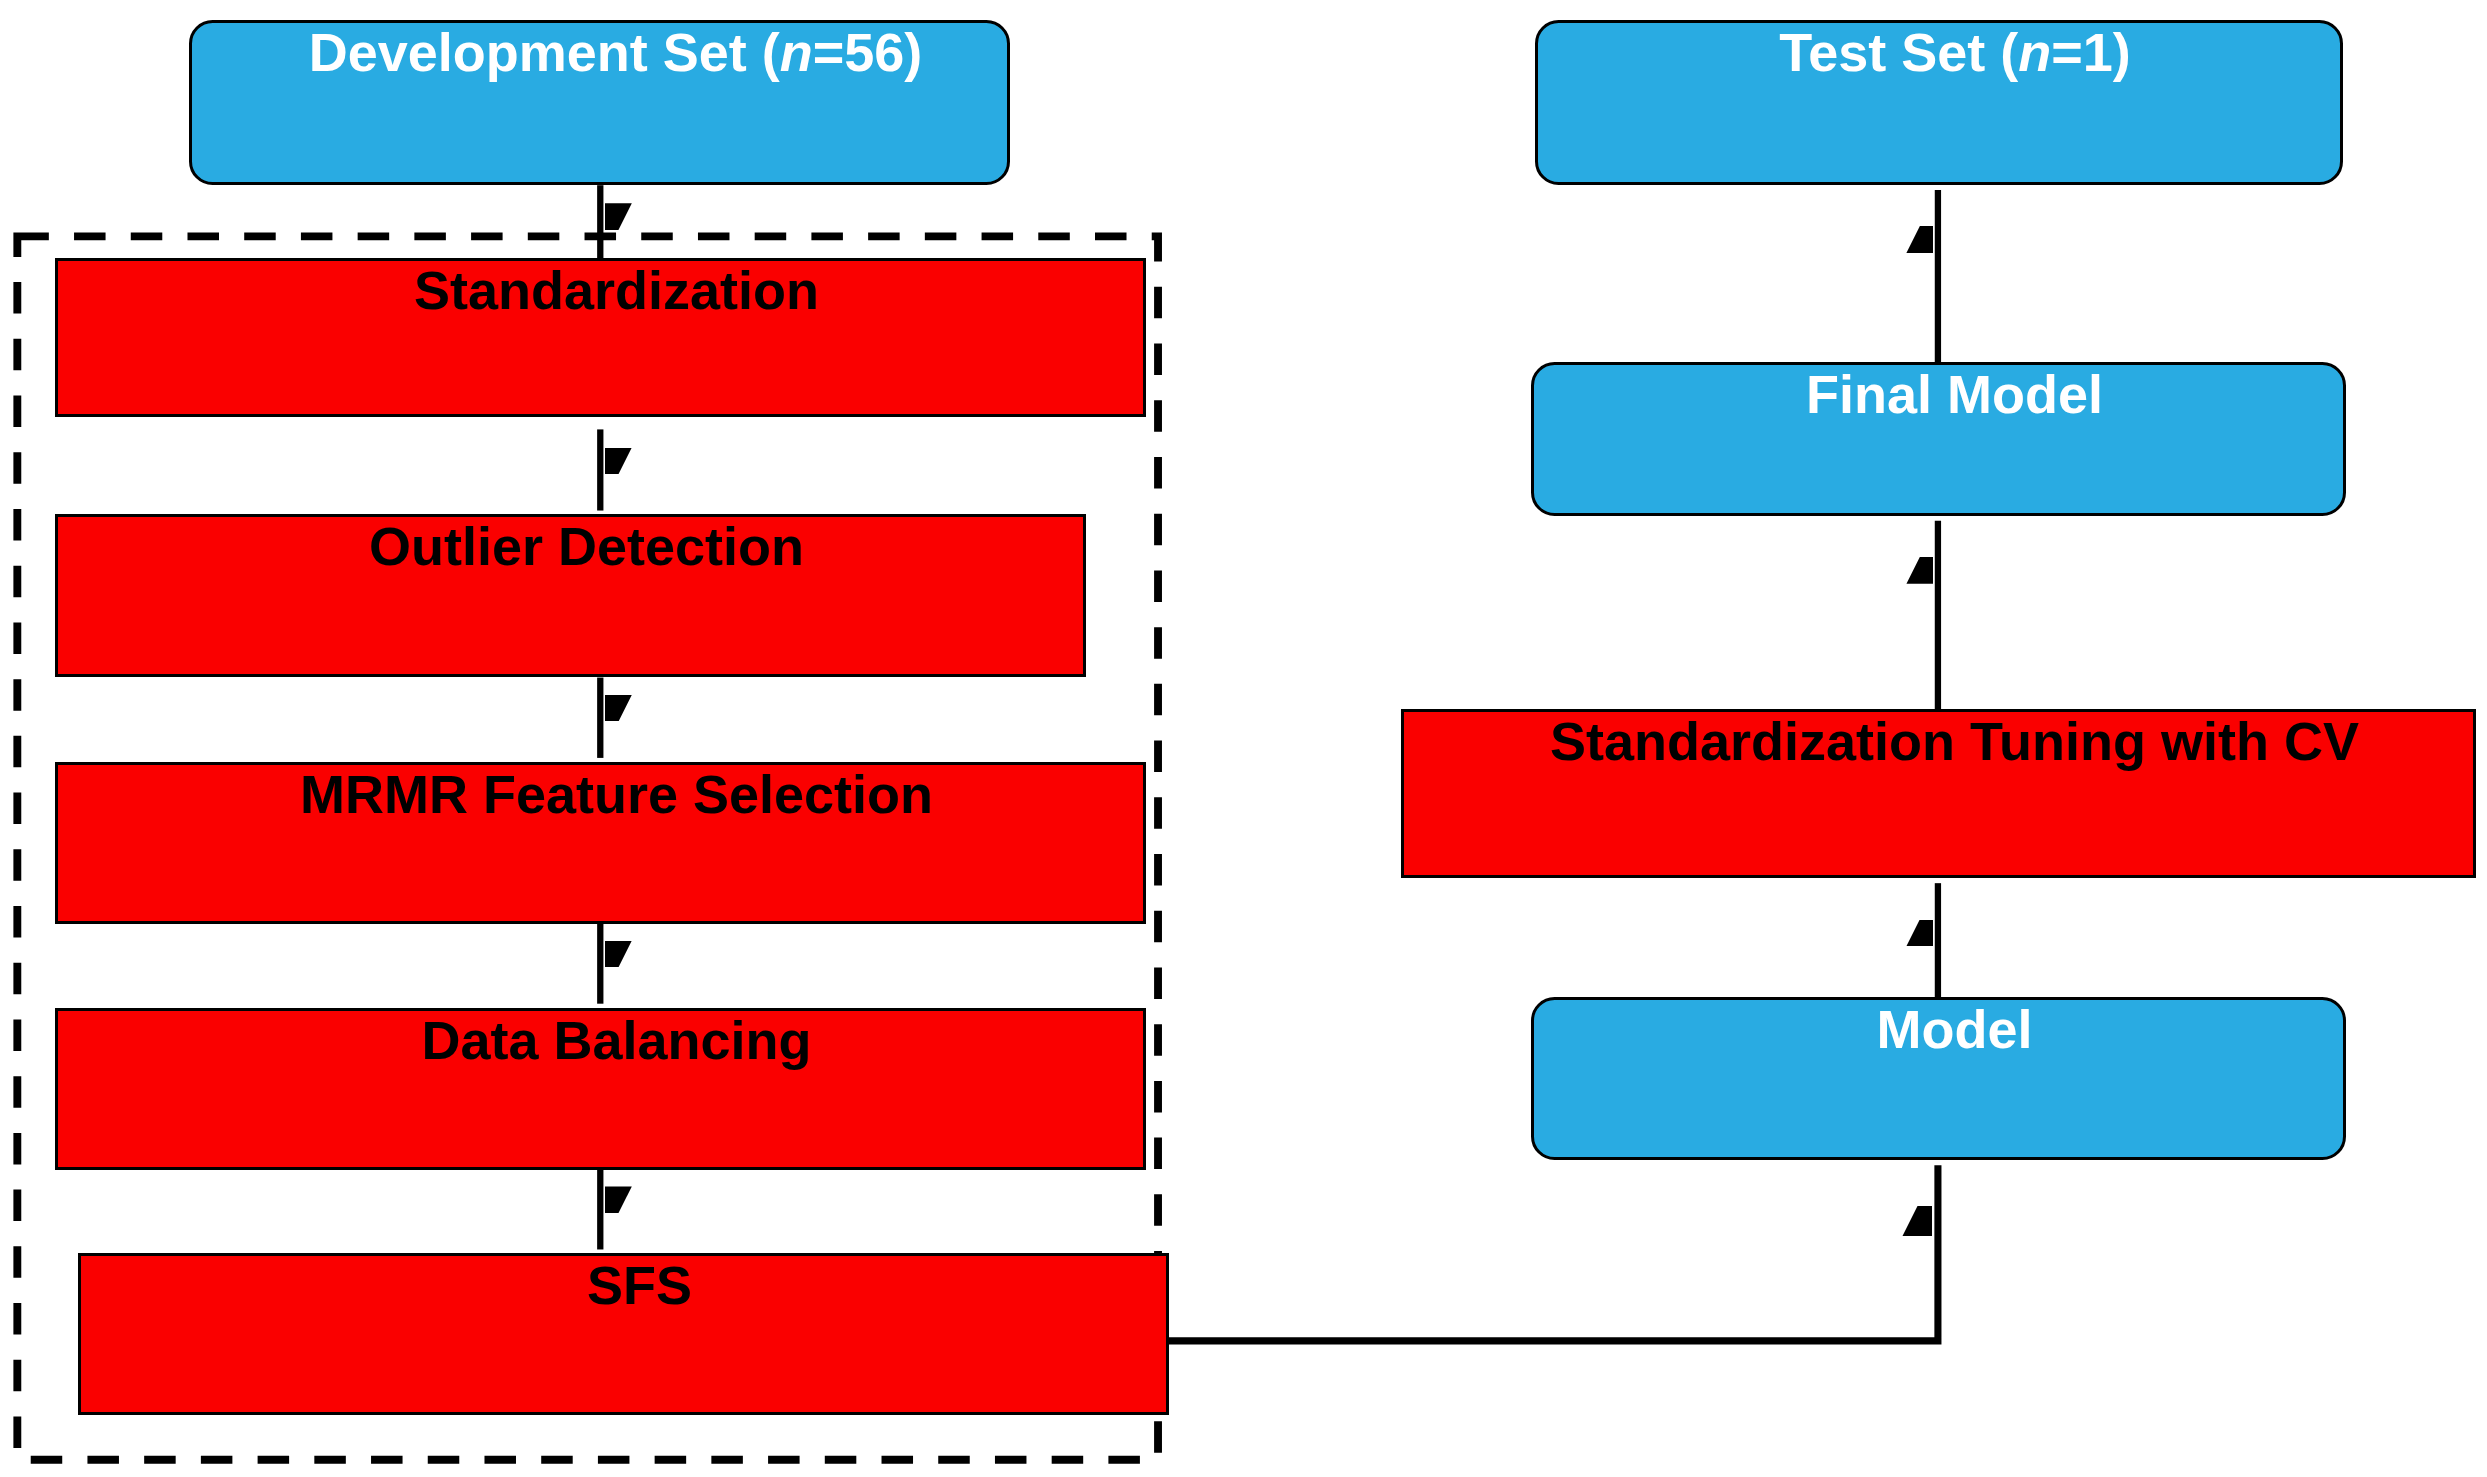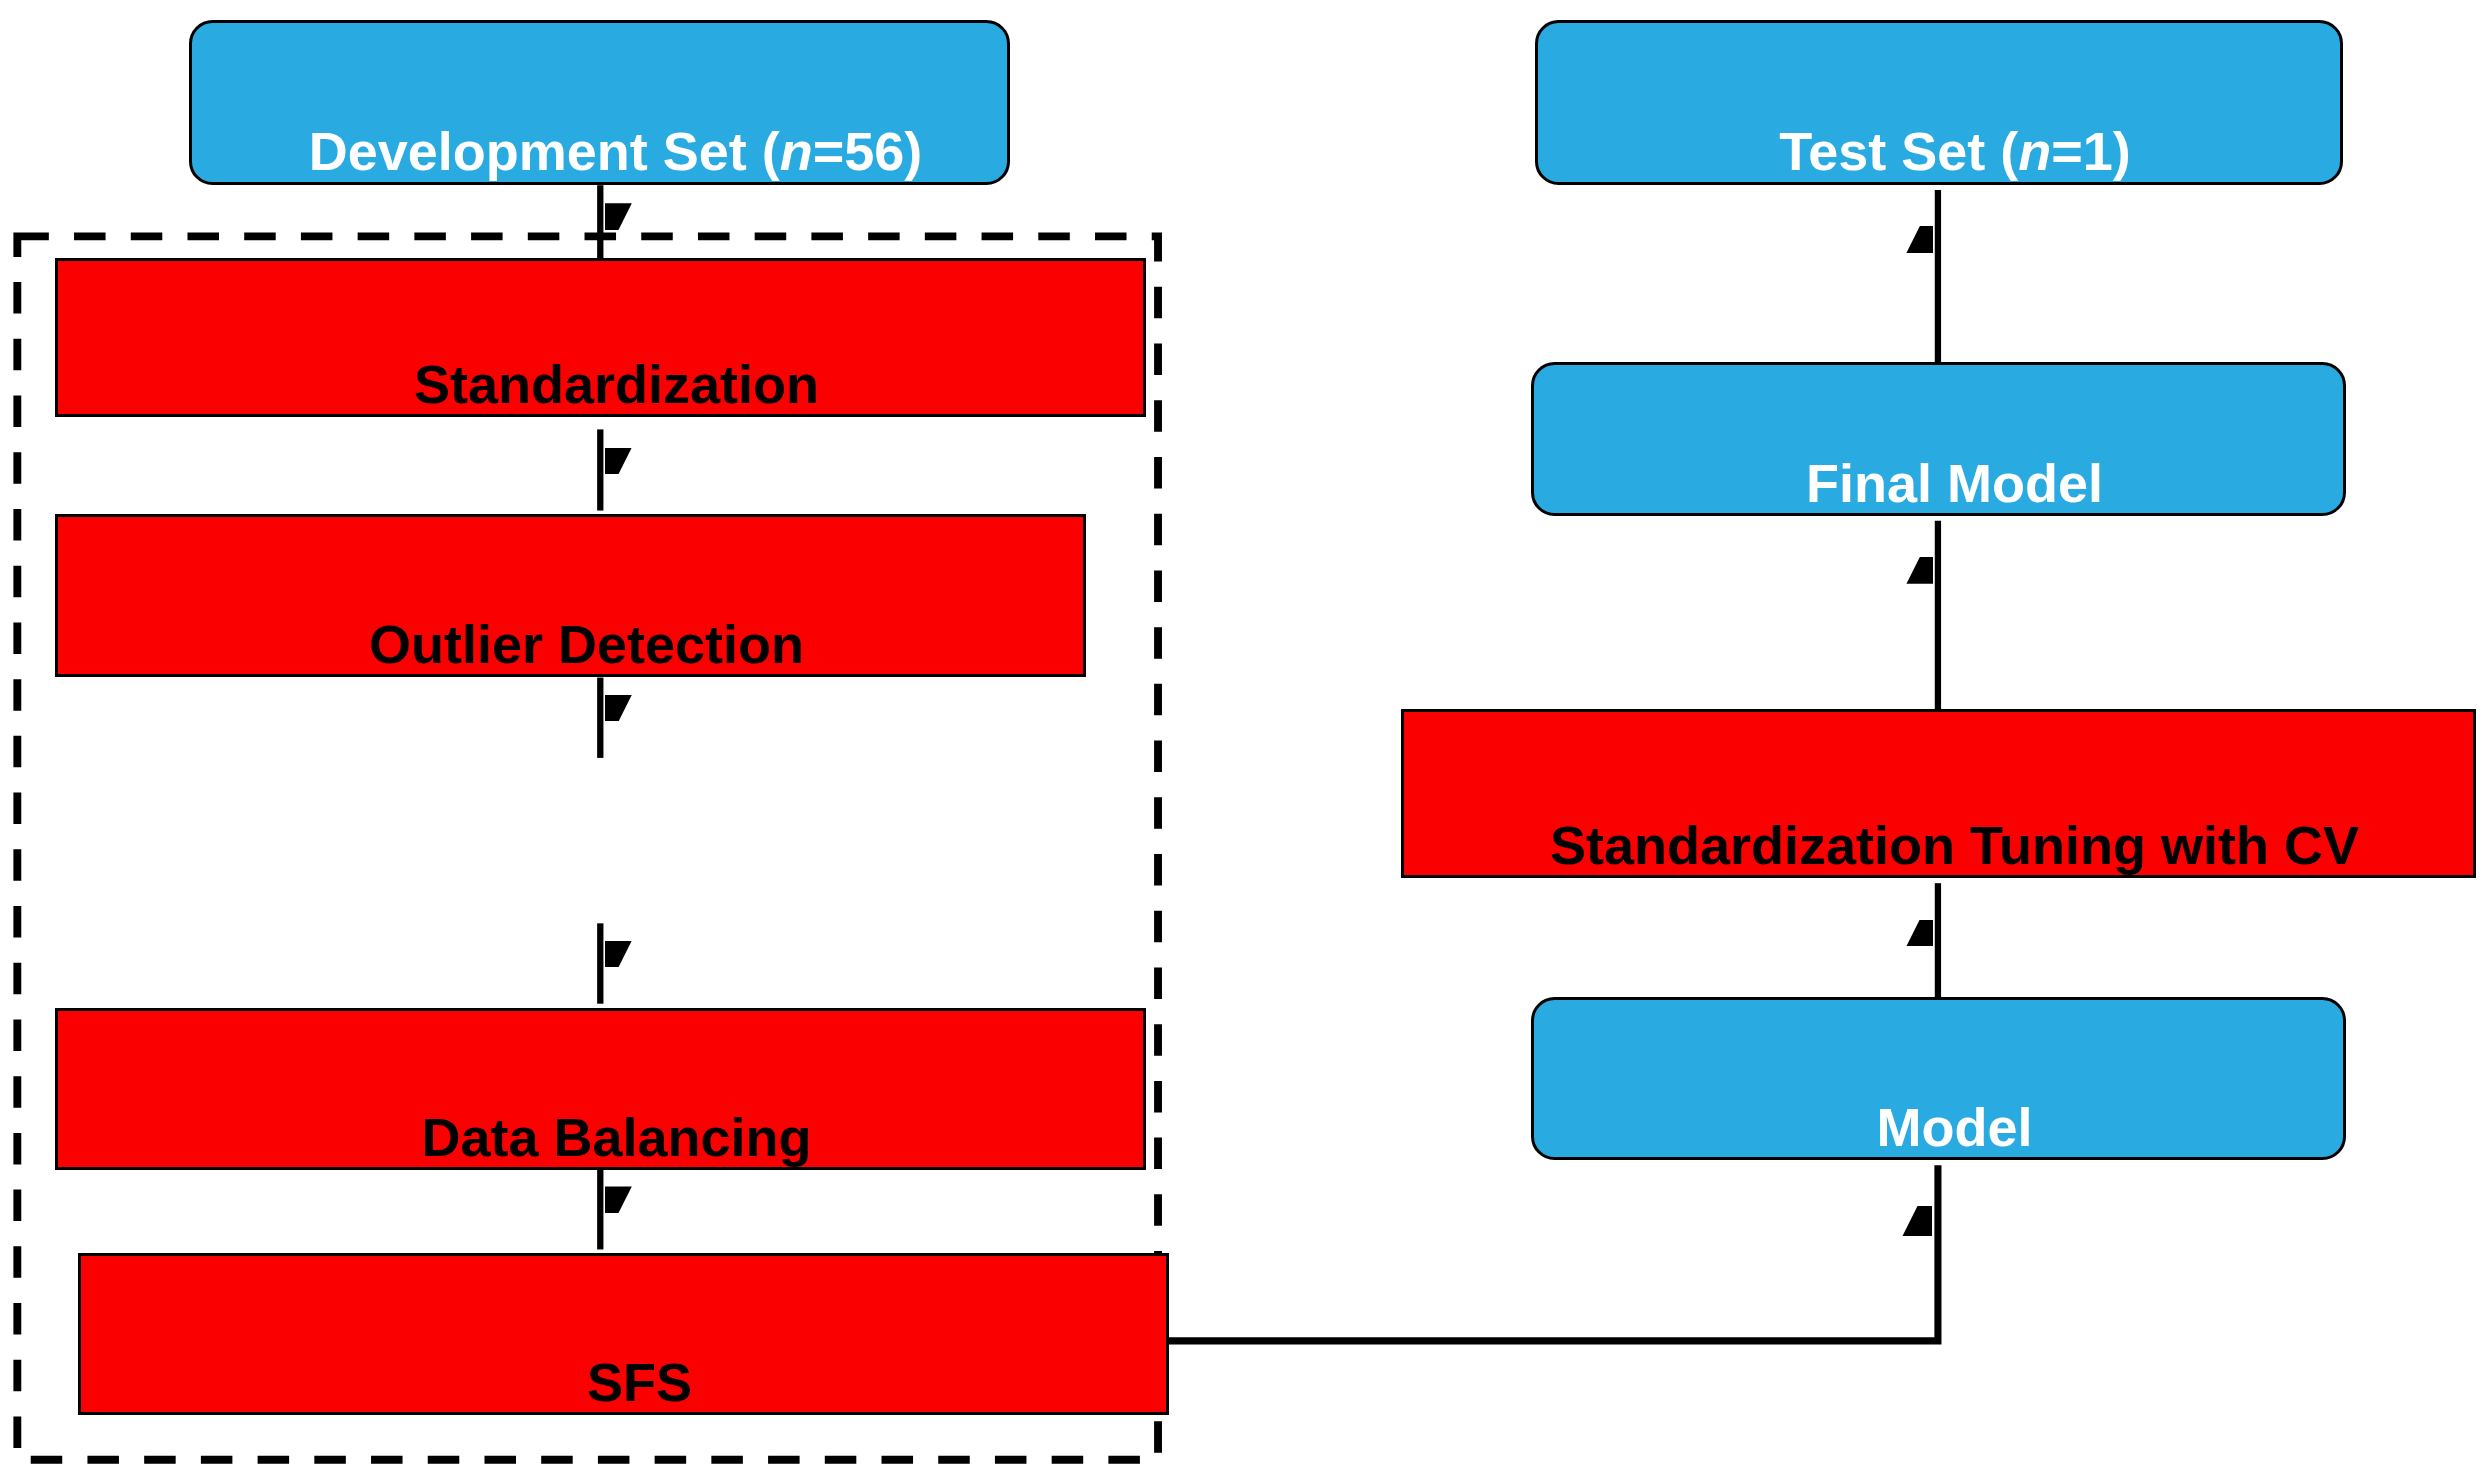--- a/index.html
+++ b/index.html
@@ -17,21 +17,21 @@
   }
   #connector-layer {
     position: absolute;
     left: 0; top: 0;
     width: 2487px;
     height: 1478px;
   }
   .box {
     position: absolute;
     display: flex;
-    align-items: flex-end;
+    align-items: flex-start;
     justify-content: center;
     text-align: center;
     font-weight: 700;
     font-size: 54px;
     line-height: 1.1;
     border: 3.9px solid #000000;
     box-sizing: border-box;
     letter-spacing: 0px;
     padding-left: 32px;
   }
@@ -93,20 +93,23 @@
   </div>
 
   <div id="box-std" class="box red">
     <span>Standardization</span>
   </div>
 
   <div id="box-out" class="box red">
     <span>Outlier Detection</span>
   </div>
 
+  <div id="box-mrmr" class="box red">
+    <span>MRMR Feature Selection</span>
+  </div>
 
   <div id="box-bal" class="box red">
     <span>Data Balancing</span>
   </div>
 
   <div id="box-sfs" class="box red">
     <span>SFS</span>
   </div>
 
   <div id="box-test" class="box blue">

